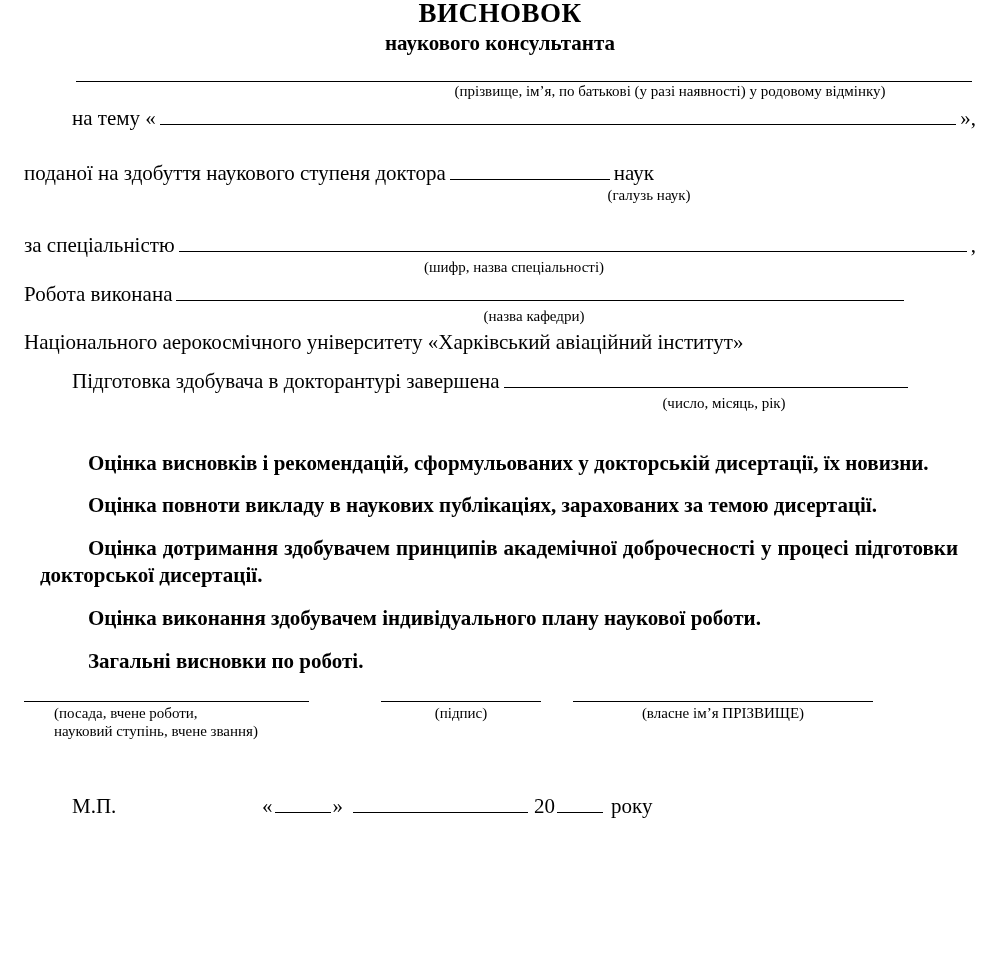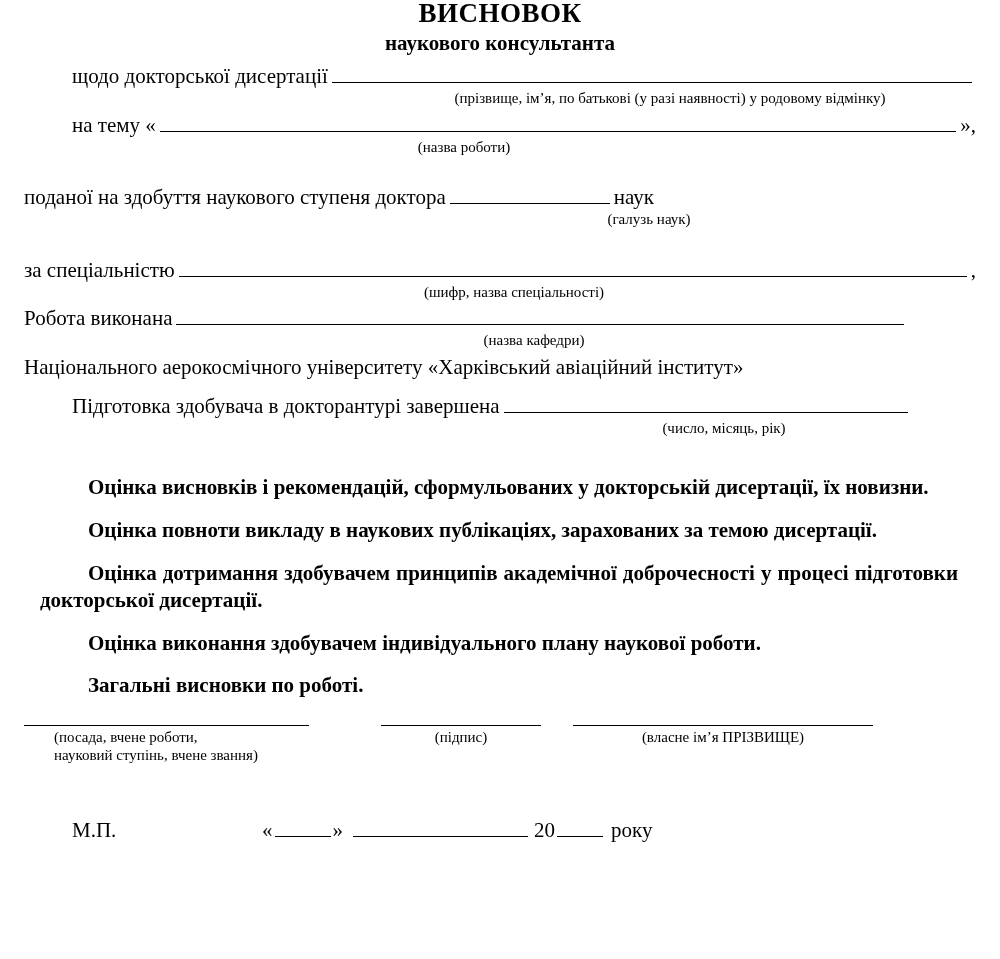--- a/index.html
+++ b/index.html
@@ -150,38 +150,33 @@
 <div class="page">
 
   <div class="title">ВИСНОВОК</div>
   <div class="subtitle">наукового консультанта</div>
 
   <div class="sp-10"></div>
 
   <div class="body-block">
 
     <div class="line-row indent-1">
-      <span class="txt">щодо докторської дисертації</span>
       <span class="fill"></span>
     </div>
     <div class="caption-row">
       <div style="width:340px"></div>
       <div class="caption" style="flex:1">(прізвище, ім’я, по батькові (у разі наявності) у родовому відмінку)</div>
     </div>
 
     <div class="sp-6"></div>
 
     <div class="line-row indent-1">
       <span class="txt">на тему «</span>
       <span class="fill"></span>
       <span class="txt">»,</span>
-    </div>
-    <div class="caption-row">
-      <div style="width:200px"></div>
-      <div class="caption" style="width:480px">(назва роботи)</div>
     </div>
 
     <div class="sp-30"></div>
 
     <div class="line-row indent-0">
       <span class="txt">поданої на здобуття наукового ступеня доктора</span>
       <span class="fill fixed-160"></span>
       <span class="txt">наук</span>
     </div>
     <div class="caption-row">

